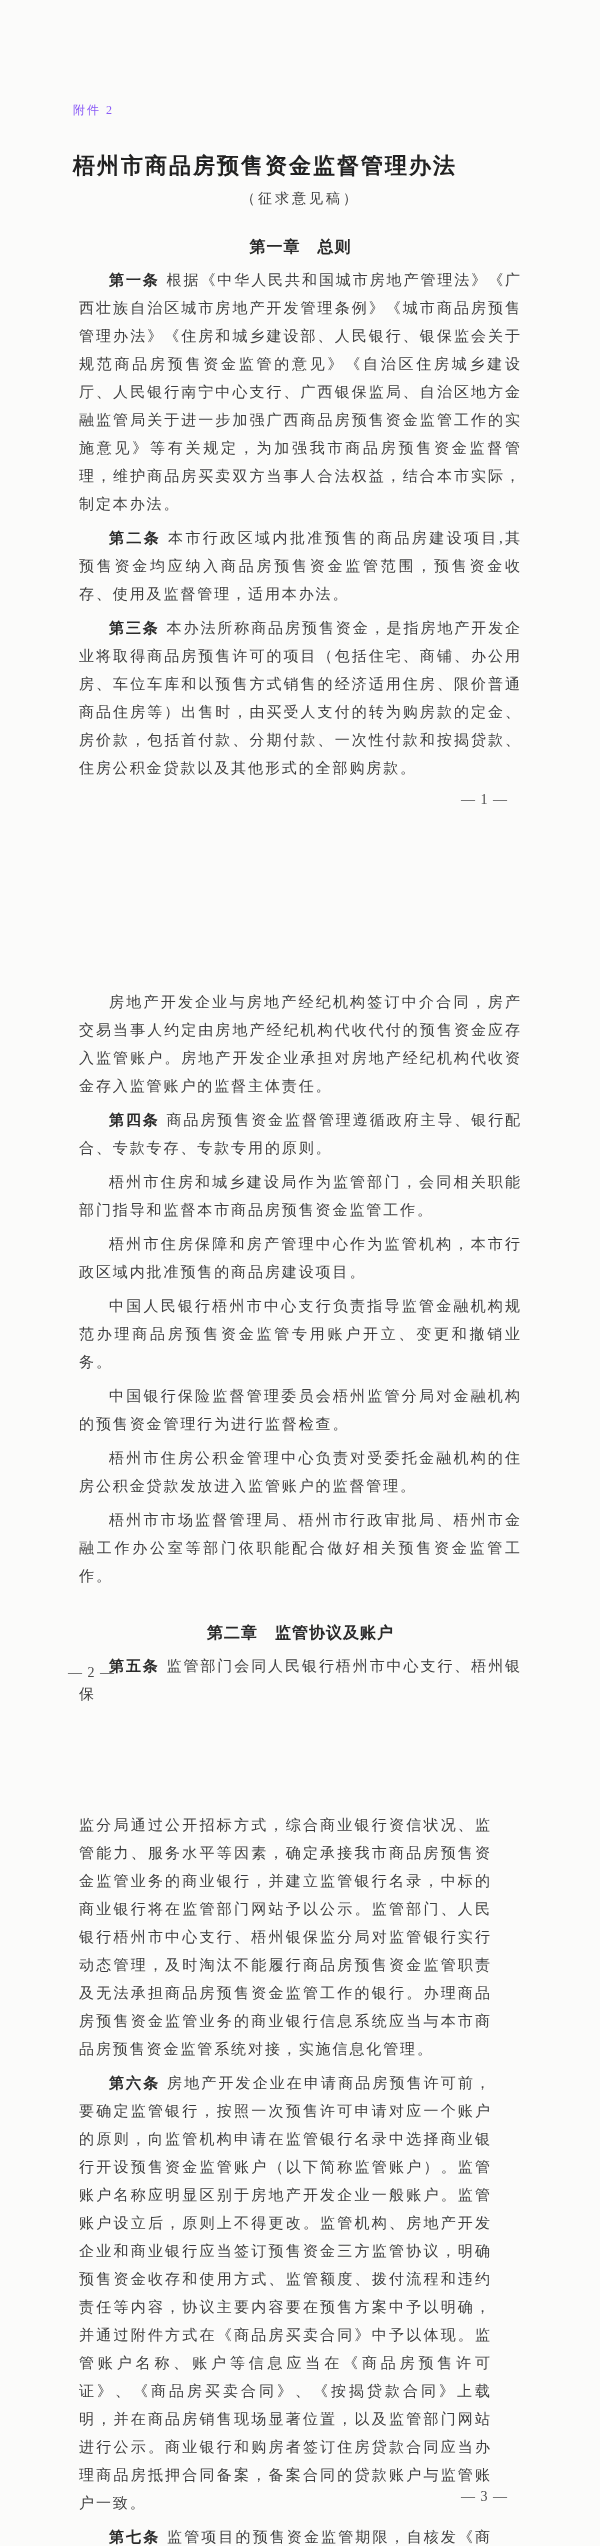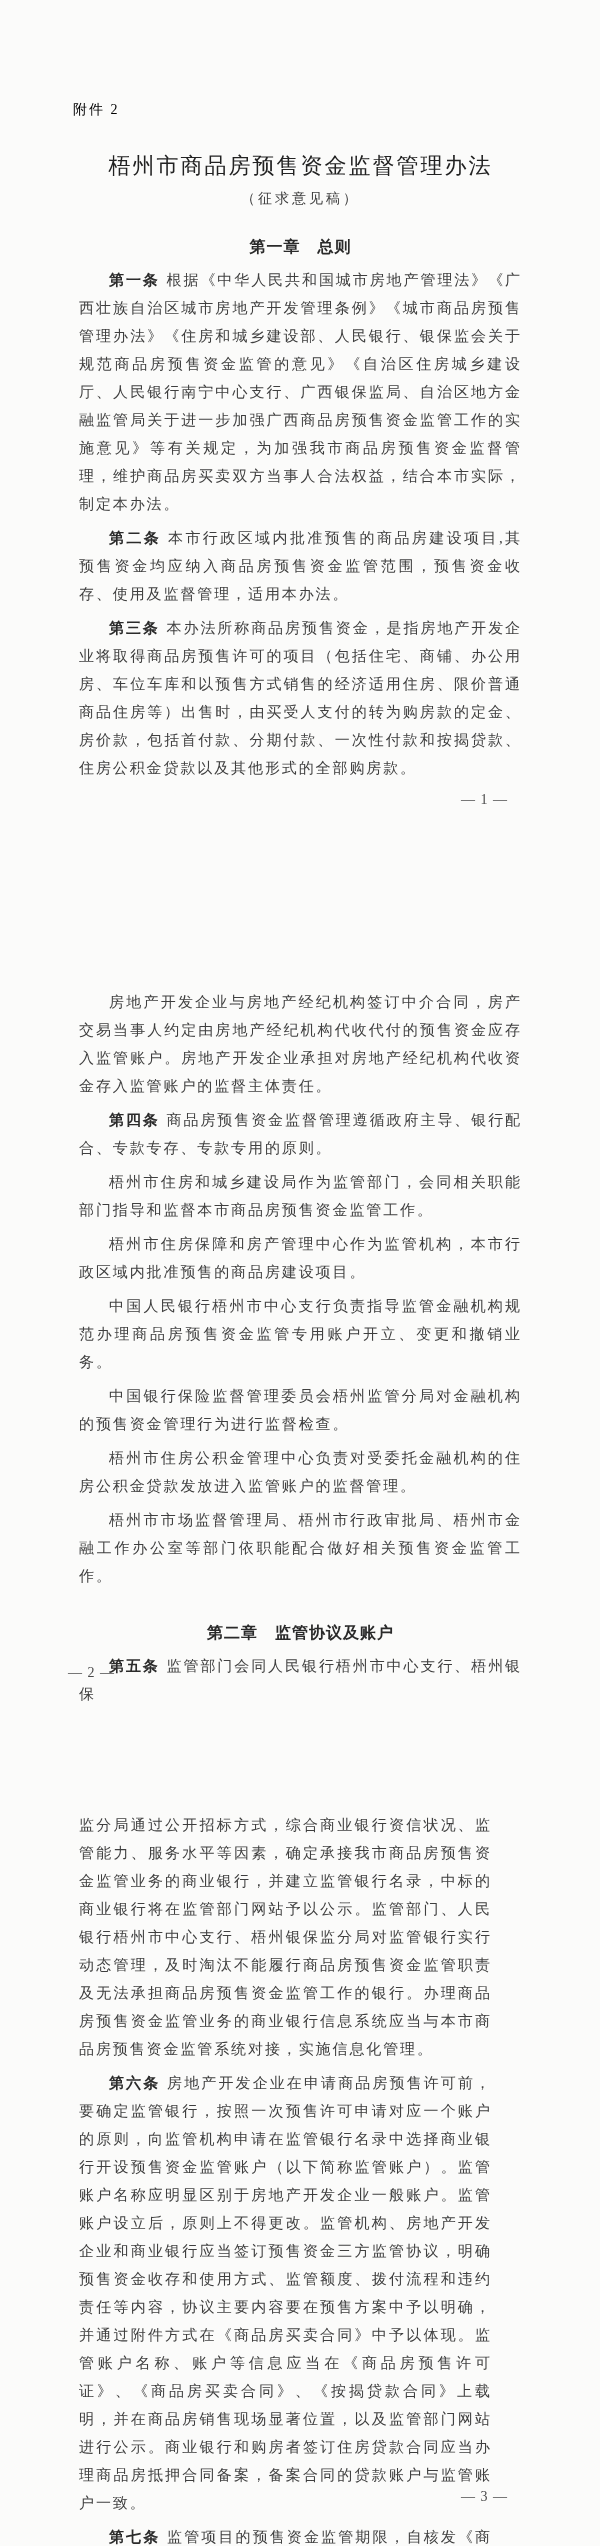--- a/index.html
+++ b/index.html
@@ -19,29 +19,28 @@
     left: 0;
     width: 600px;
     box-sizing: border-box;
     background: transparent;
   }
   #page-1 { top: 0;      height: 849px; padding: 96px 72px 0 73px; }
   #page-2 { top: 873px;  height: 849px; padding: 109px 72px 0 73px; }
   #page-3 { top: 1698px; height: 848px; padding: 107px 102px 0 73px; }
 
   .annex {
-    font-size: 14px;
+    font-size: 12px;
     letter-spacing: 2px;
-    color: #000000;
+    color: #8b5cf6;
     line-height: 28px;
   }
   .doc-title {
     margin: 26px 0 0 0;
-    text-align: center;
-    font-weight: 400;
+    font-weight: 700;
     font-size: 22px;
     line-height: 32px;
     letter-spacing: 2px;
     color: #222222;
     font-family: "Liberation Serif", "DejaVu Serif", serif;
   }
   .doc-subtitle {
     margin-top: 6px;
     text-align: center;
     font-size: 14px;

